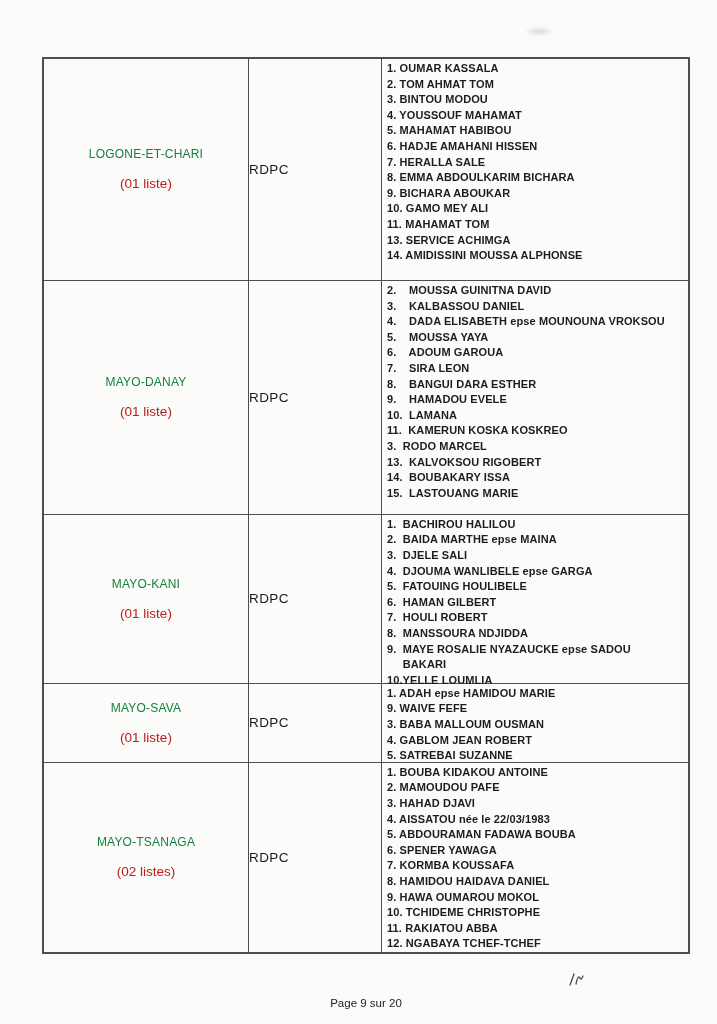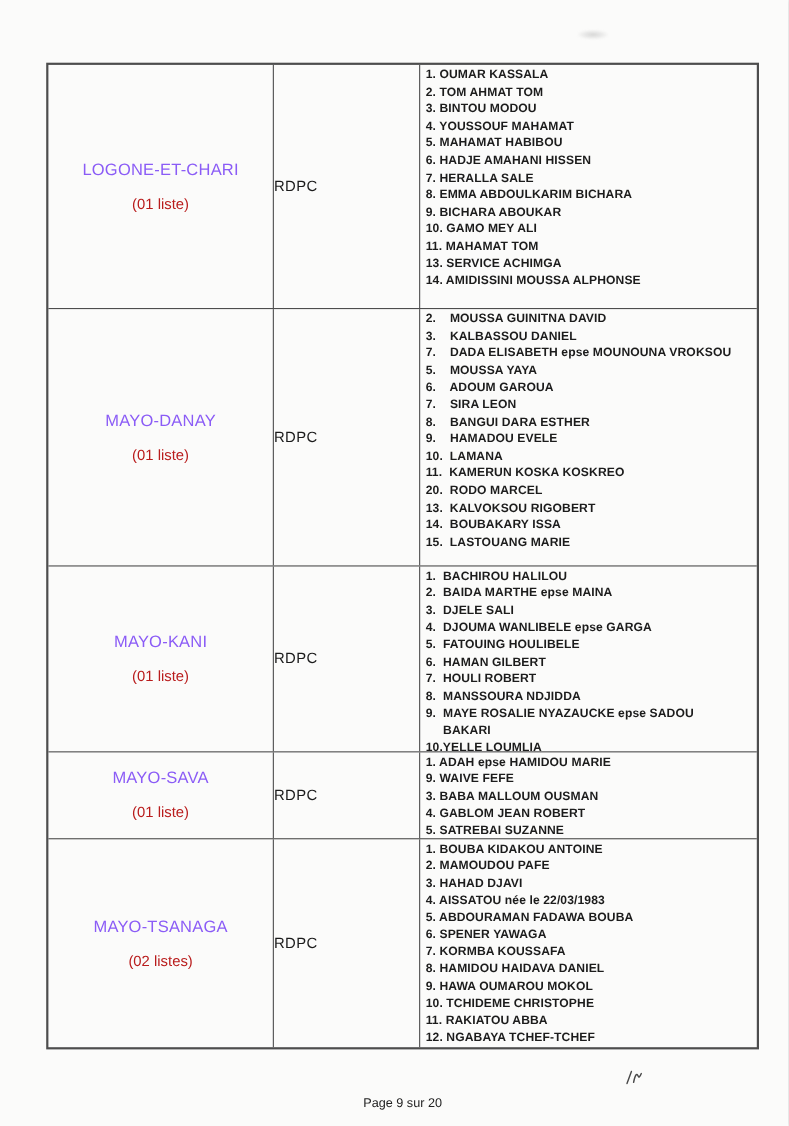--- a/index.html
+++ b/index.html
@@ -39,21 +39,21 @@
   .t-row:nth-of-type(4){height:79px;}
   .t-row:nth-of-type(5){flex:1;}
   .cell{box-sizing:border-box;}
   .cell-dept{
     width:205px;
     border-right:1.5px solid #4d4d4d;
     display:flex;flex-direction:column;justify-content:center;align-items:center;
     text-align:center;
   }
   .dept-name{
-    font-size:15px;color:#8b5cf6;letter-spacing:.2px;text-align:center;
+    font-size:12px;color:#15803d;letter-spacing:.2px;text-align:center;
   }
   .dept-lists{
     font-size:13.5px;color:#b91c1c;margin-top:15px;
   }
   .cell-party{
     width:133px;
     border-right:1.5px solid #4d4d4d;
     display:flex;justify-content:flex-start;align-items:center;
   }
   .party-name{
@@ -114,29 +114,29 @@
     <div class="cell cell-dept">
       <div class="dept-name">MAYO-DANAY</div>
       <div class="dept-lists">(01 liste)</div>
     </div>
     <div class="cell cell-party">
       <div class="party-name">RDPC</div>
     </div>
     <div class="cell cell-cands">
           <div class="cand-line">2.    MOUSSA GUINITNA DAVID</div>
           <div class="cand-line">3.    KALBASSOU DANIEL</div>
-          <div class="cand-line">7.    DADA ELISABETH epse MOUNOUNA VROKSOU</div>
+          <div class="cand-line">4.    DADA ELISABETH epse MOUNOUNA VROKSOU</div>
           <div class="cand-line">5.    MOUSSA YAYA</div>
           <div class="cand-line">6.    ADOUM GAROUA</div>
           <div class="cand-line">7.    SIRA LEON</div>
           <div class="cand-line">8.    BANGUI DARA ESTHER</div>
           <div class="cand-line">9.    HAMADOU EVELE</div>
           <div class="cand-line">10.  LAMANA</div>
           <div class="cand-line">11.  KAMERUN KOSKA KOSKREO</div>
-          <div class="cand-line">20.  RODO MARCEL</div>
+          <div class="cand-line">3.  RODO MARCEL</div>
           <div class="cand-line">13.  KALVOKSOU RIGOBERT</div>
           <div class="cand-line">14.  BOUBAKARY ISSA</div>
           <div class="cand-line">15.  LASTOUANG MARIE</div>
         </div>
   </div>
 
   <div class="t-row">
     <div class="cell cell-dept">
       <div class="dept-name">MAYO-KANI</div>
       <div class="dept-lists">(01 liste)</div>

